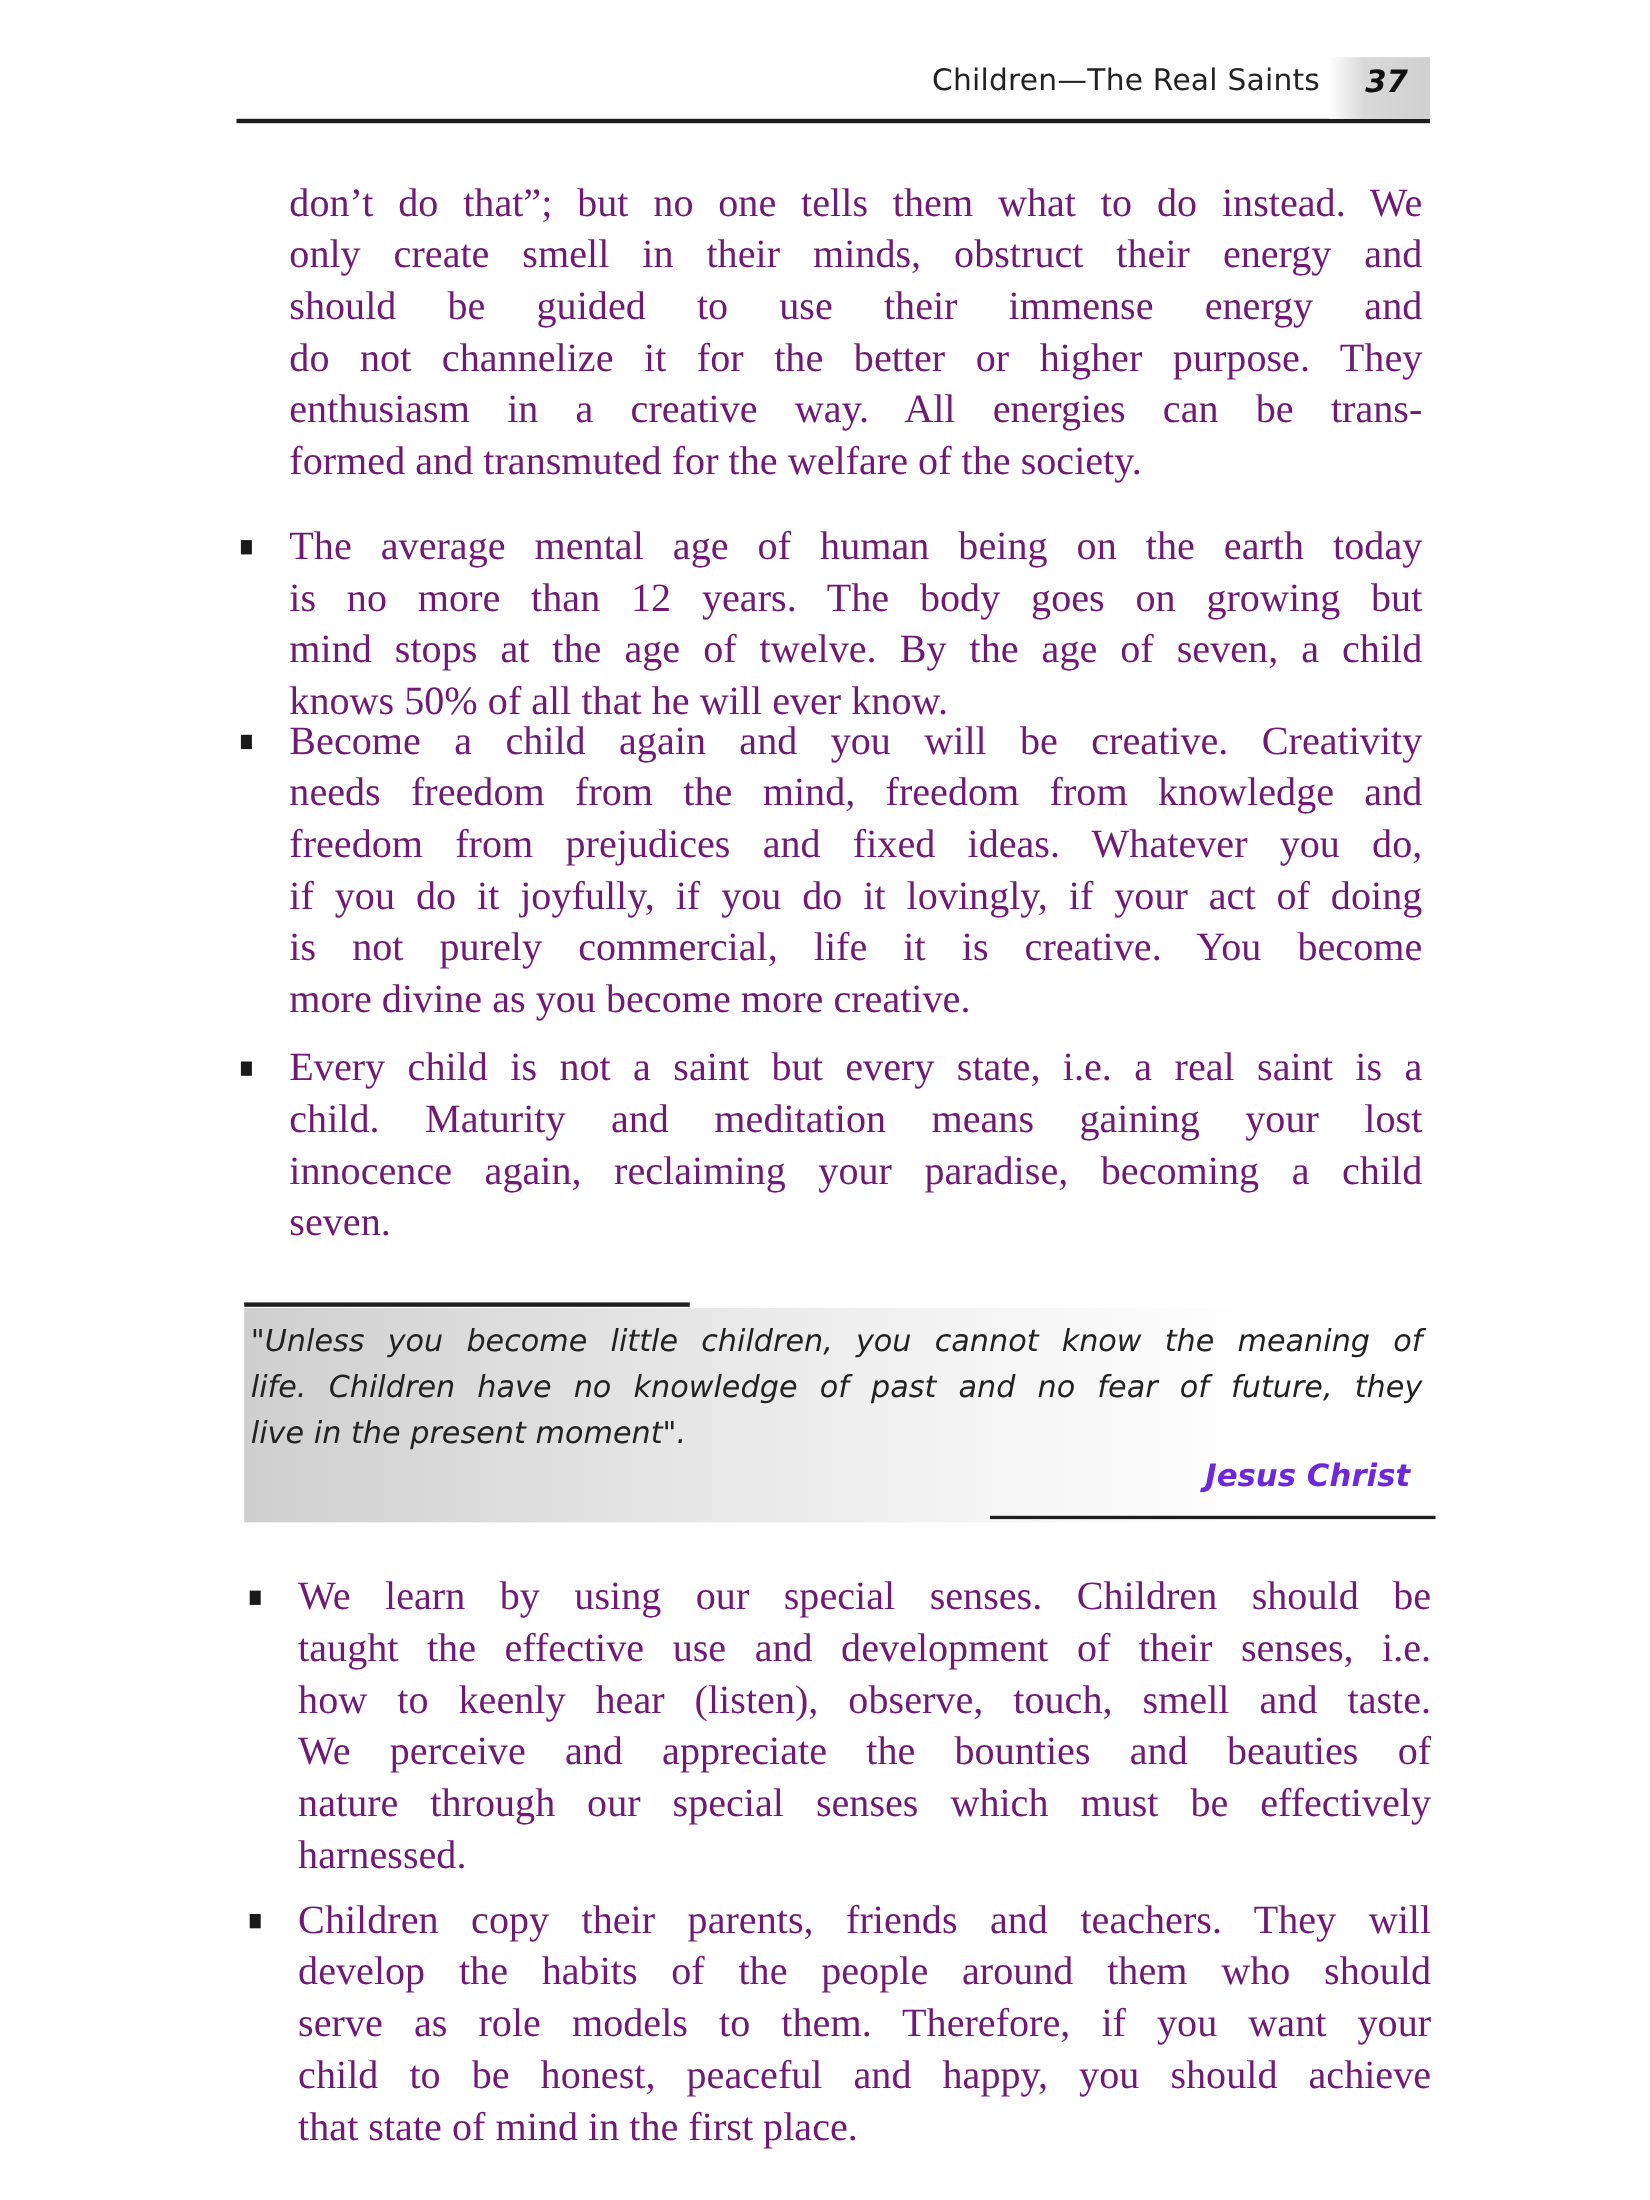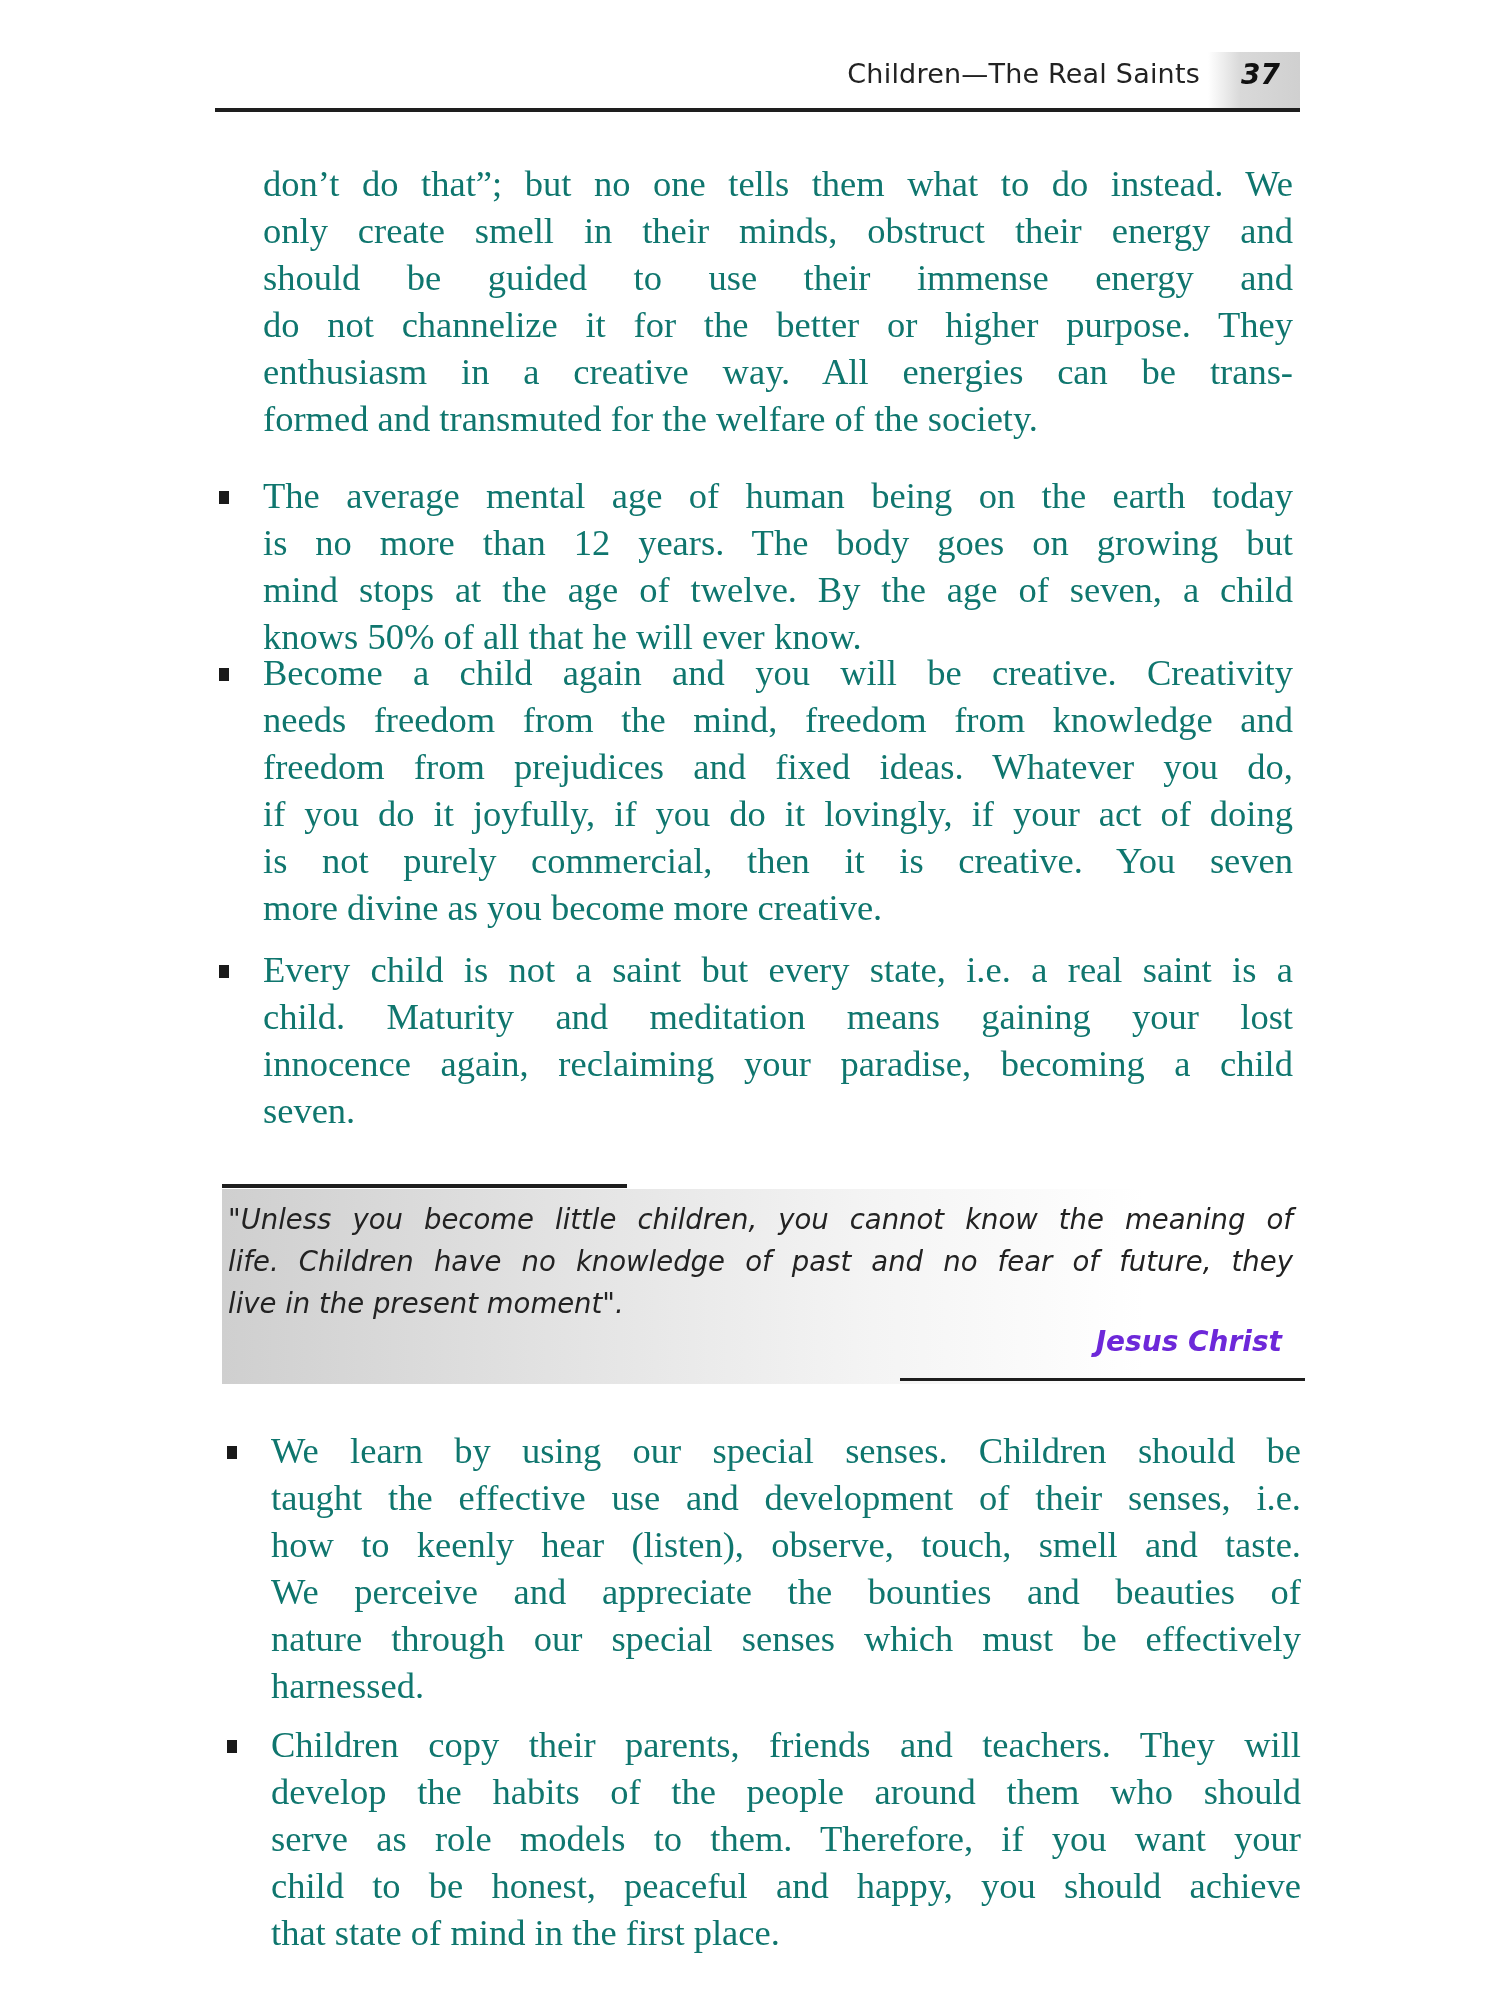--- a/index.html
+++ b/index.html
@@ -17,21 +17,21 @@
     position: absolute; right: 0; top: 0; width: 92px; height: 56px;
     background: linear-gradient(90deg, #ffffff 0%, #d9d9d9 35%, #d0d0d0 100%);
   }
   .page-num {
     position: absolute; right: 20px; top: 6px;
     font-family: "DejaVu Sans", sans-serif; font-weight: bold; font-size: 28px; color: #111; font-style: italic;
   }
 
   .body-text {
     font-family: "Liberation Serif", serif; font-size: 36.5px; line-height: 47px;
-    text-align: justify; color: #0f766e;
+    text-align: justify; color: #701a75;
   }
   .block { position: absolute; left: 263px; width: 1030px; }
   .line { display: block; text-align: justify; text-align-last: justify; white-space: nowrap; }
   .line.last { text-align-last: left; }
 
   .bullet {
     position: absolute; left: -44px; top: 19px; width: 10px; height: 13px; background: #1a1a1a;
   }
 
   #para-intro { top: 160px; }
@@ -84,21 +84,21 @@
   <span class="line" style="display: block;">mind stops at the age of twelve. By the age of seven, a child</span>
   <span class="line last" style="display: block;">knows 50% of all that he will ever know.</span>
 </div>
 
 <div id="bullet-2" class="block body-text">
   <span class="bullet"></span>
   <span class="line" style="display: block;">Become a child again and you will be creative. Creativity</span>
   <span class="line" style="display: block;">needs freedom from the mind, freedom from knowledge and</span>
   <span class="line" style="display: block;">freedom from prejudices and fixed ideas. Whatever you do,</span>
   <span class="line" style="display: block;">if you do it joyfully, if you do it lovingly, if your act of doing</span>
-  <span class="line" style="display: block;">is not purely commercial, then it is creative. You seven</span>
+  <span class="line" style="display: block;">is not purely commercial, life it is creative. You become</span>
   <span class="line last" style="display: block;">more divine as you become more creative.</span>
 </div>
 
 <div id="bullet-3" class="block body-text">
   <span class="bullet"></span>
   <span class="line" style="display: block;">Every child is not a saint but every state, i.e. a real saint is a</span>
   <span class="line" style="display: block;">child. Maturity and meditation means gaining your lost</span>
   <span class="line" style="display: block;">innocence again, reclaiming your paradise, becoming a child</span>
   <span class="line last" style="display: block;">seven.</span>
 </div>

